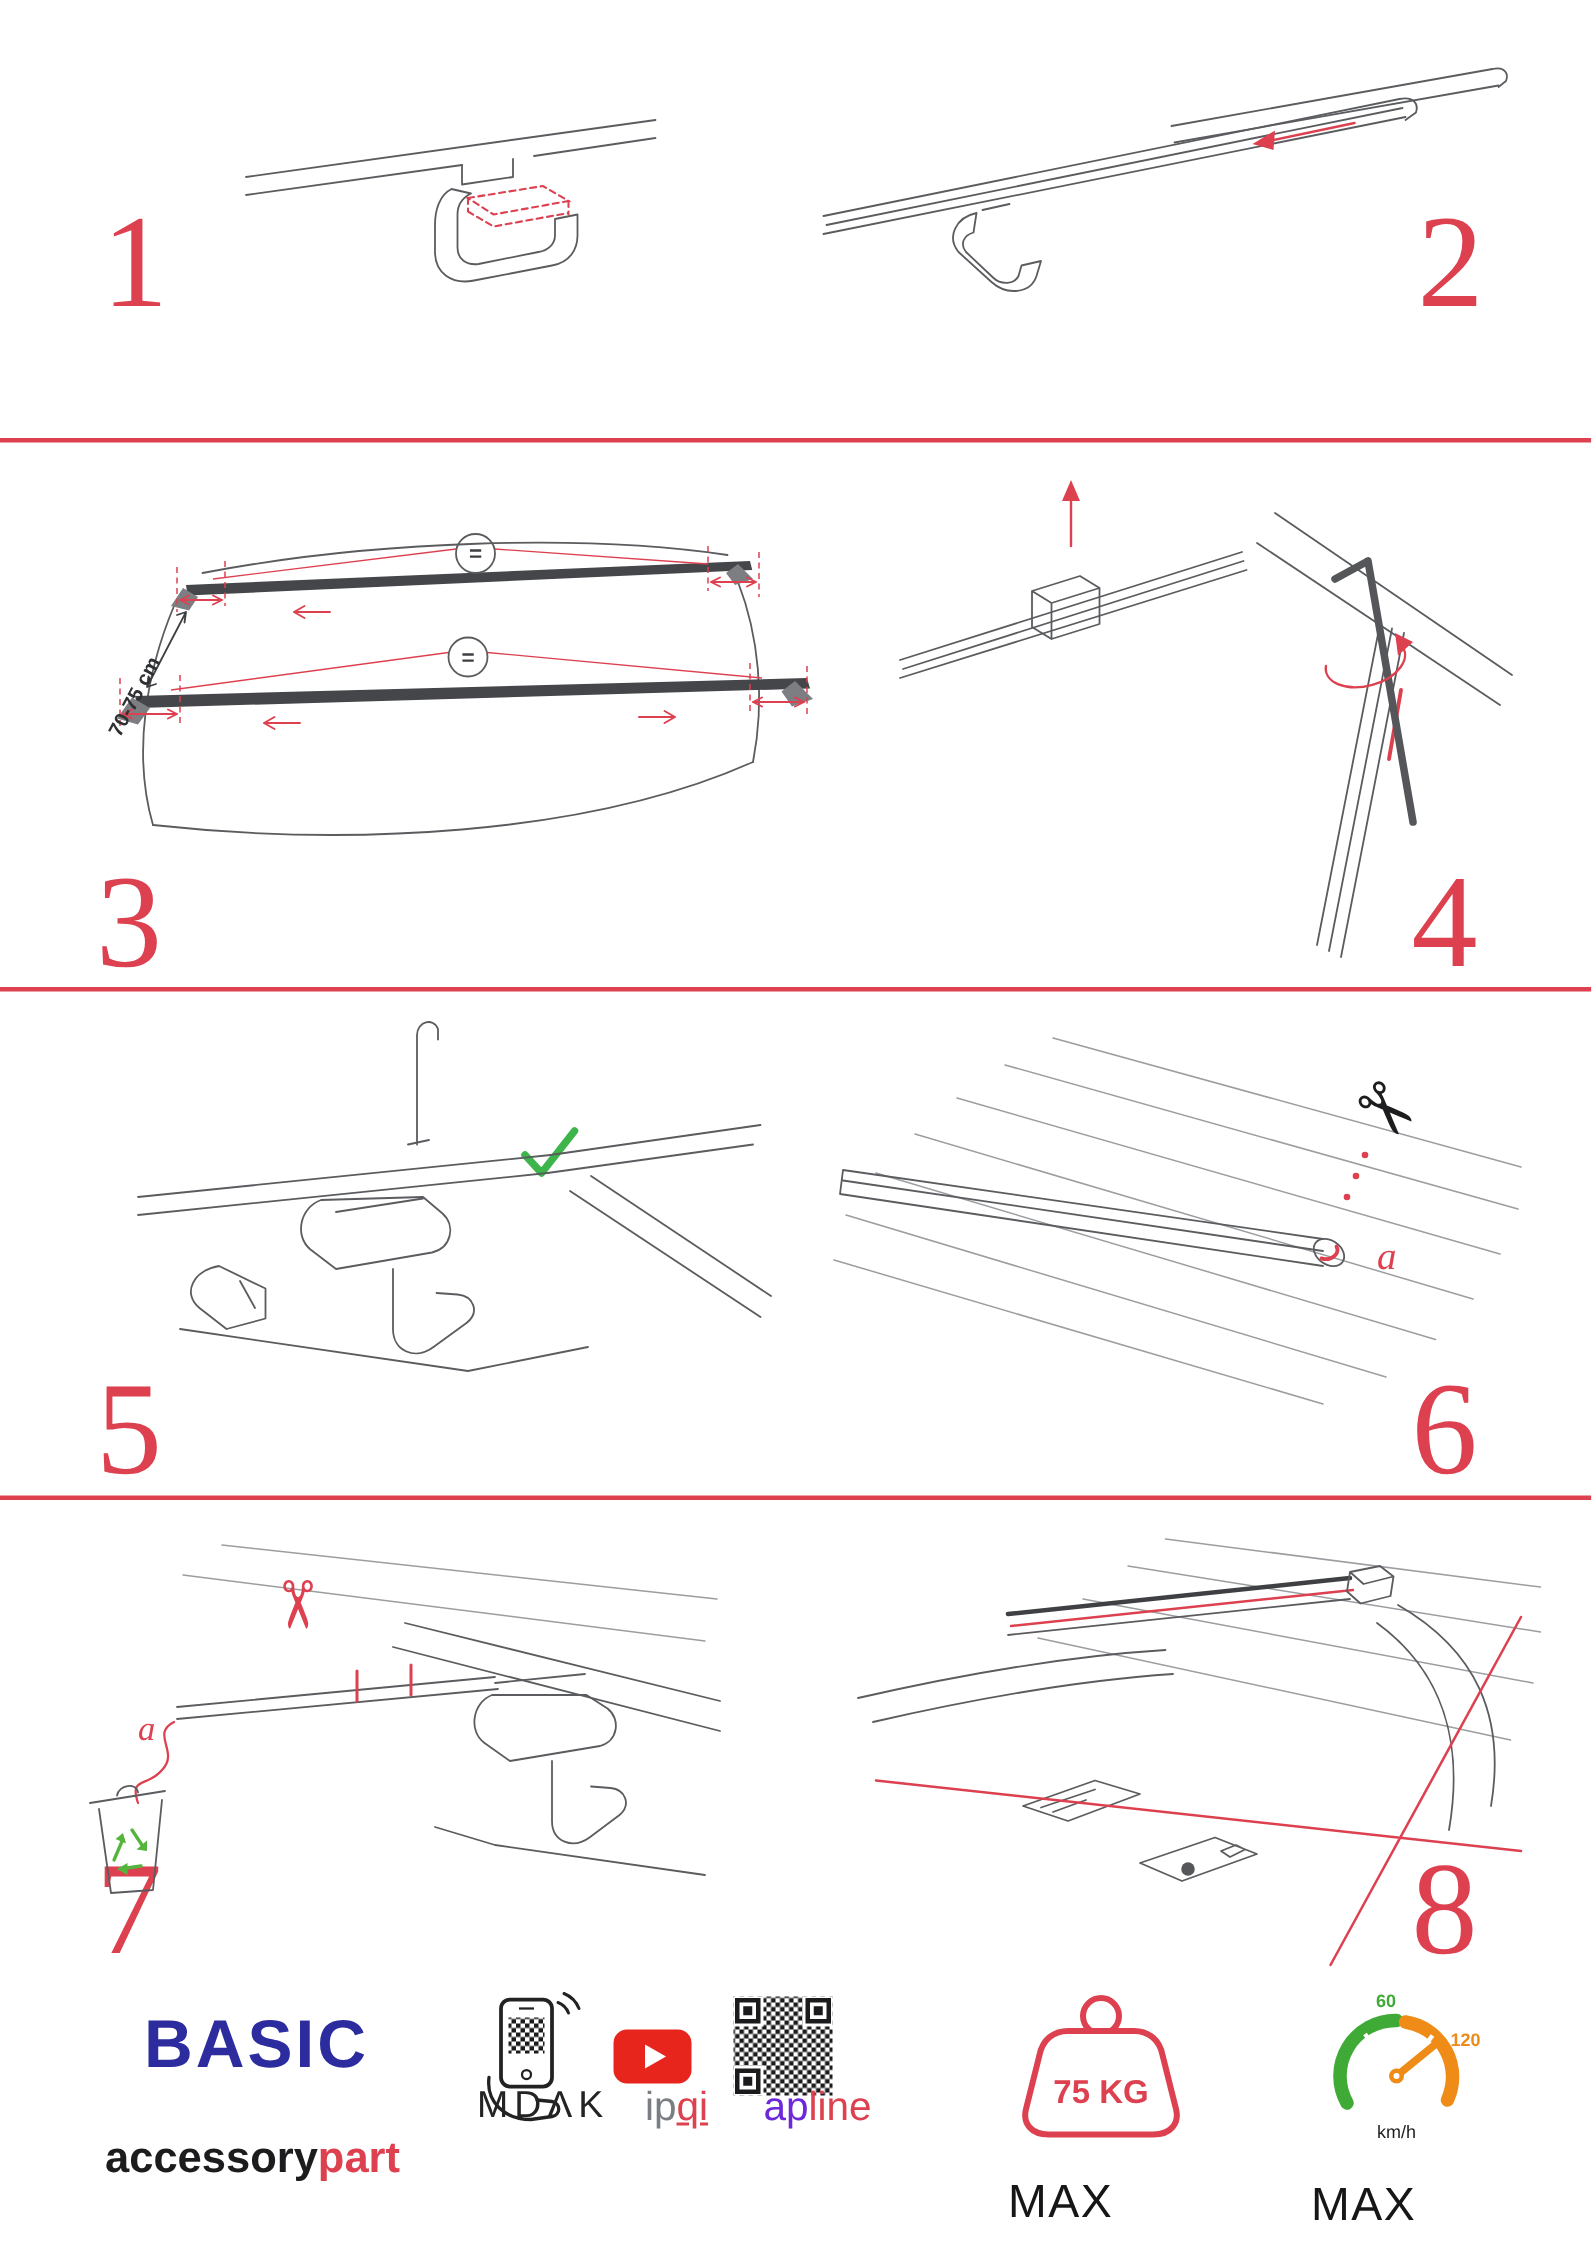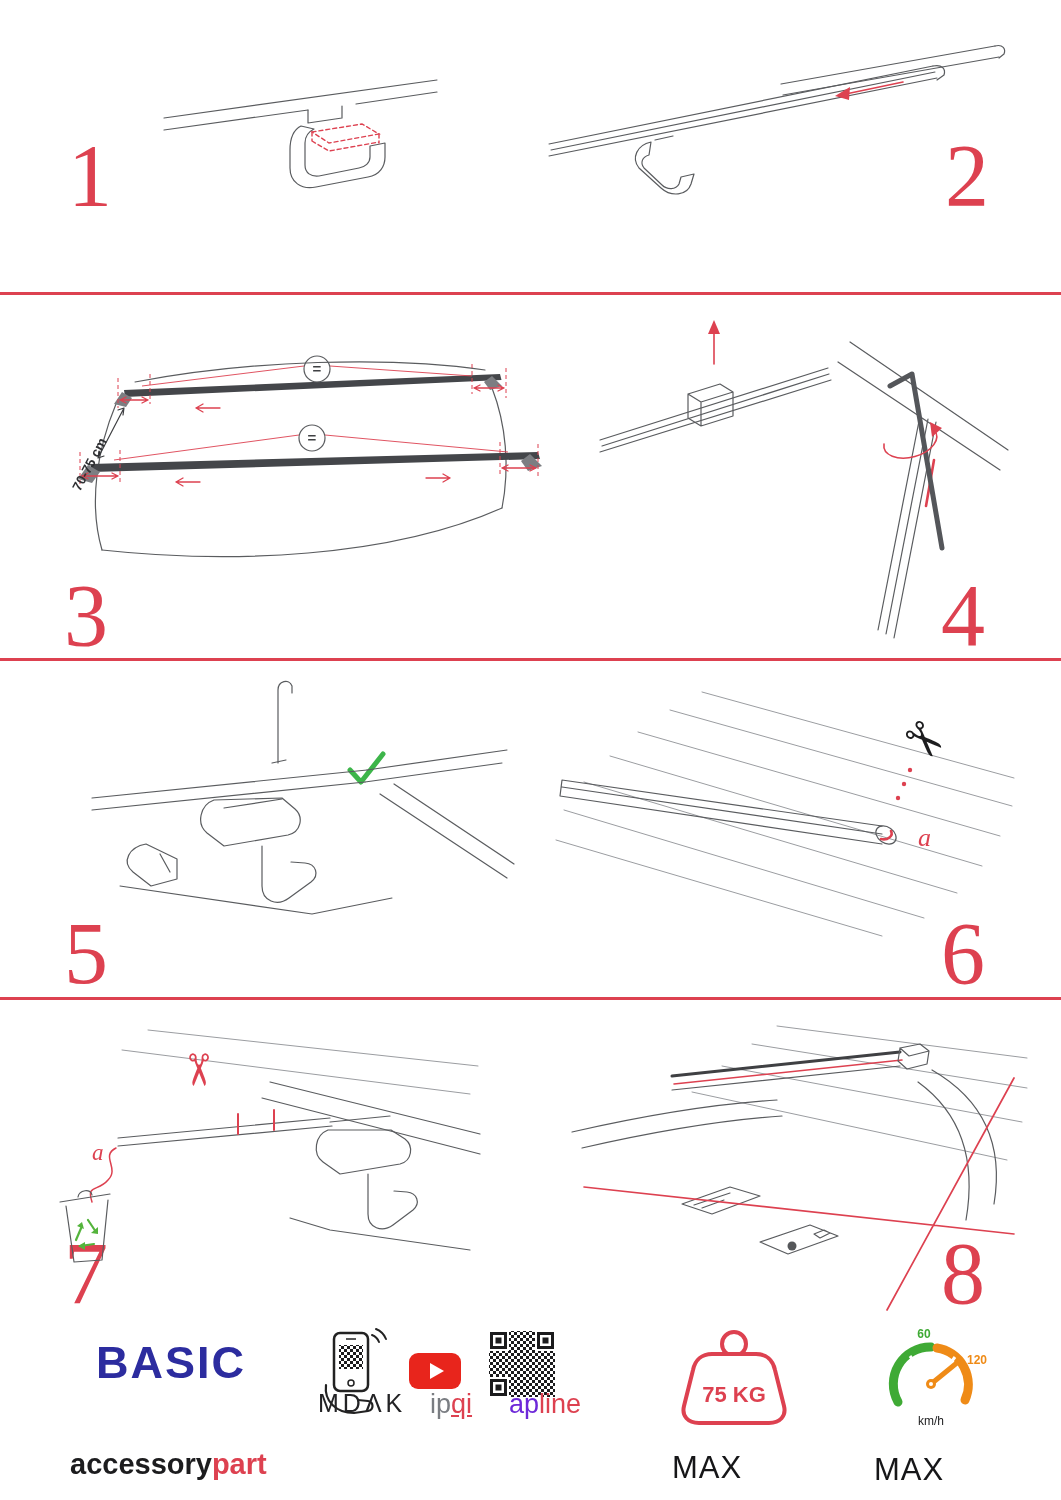--- a/index.html
+++ b/index.html
@@ -26,21 +26,21 @@
   .green { stroke:var(--green); fill:none; stroke-width:5; stroke-linecap:round; stroke-linejoin:round; }
   .grn2 { stroke:#54b43c; fill:none; stroke-width:2.2; stroke-linecap:round; }
   .grnf { fill:#54b43c; stroke:none; }
   .label-a { font-family:"Liberation Serif", serif; font-style:italic; fill:var(--red); font-size:26px; }
   .eq { font-family:"Liberation Sans", sans-serif; font-size:15px; font-weight:bold; fill:var(--dark);
         text-anchor:middle; }
   .dim-label { font-family:"Liberation Sans", sans-serif; font-size:13.5px; font-weight:600; fill:#2f3033; }
   .scissors { font-family:"DejaVu Sans", sans-serif; }
   .brand-title { position:absolute; left:96px; top:1337px; font-size:45px; font-weight:bold;
                  letter-spacing:2px; color:#2c2c9f; }
-  .brand-sub { position:absolute; left:70px; top:1423px; font-size:29px; font-weight:700; color:#1c1c1e;margin-top:25px; }
+  .brand-sub { position:absolute; left:70px; top:1423px; font-size:29px; font-weight:700; color:#1c1c1e; }
   .brand-sub .part-red { color:var(--red); }
   .partner { position:absolute; top:1389px; font-size:25px; color:#232325;margin-left:24px; }
   .mdak { left:294px; letter-spacing:4px; font-weight:500; }
   .ipqi { left:406px; font-size:27px; font-weight:500; }
   .ipqi .g { color:#7a7d82;text-align:right; } .ipqi .r { color:var(--red);text-decoration:underline; }
   .apline { left:485px; font-size:27px; font-weight:500; }
   .apline .b { color:#6d28d9; } .apline .r { color:var(--red);text-align:center; }
   .max-label { position:absolute; font-size:31px; font-weight:500; letter-spacing:1px; color:#161618;
                text-align:left; }
   .wt-text { font-family:"Liberation Sans", sans-serif; font-size:22px; font-weight:bold;

